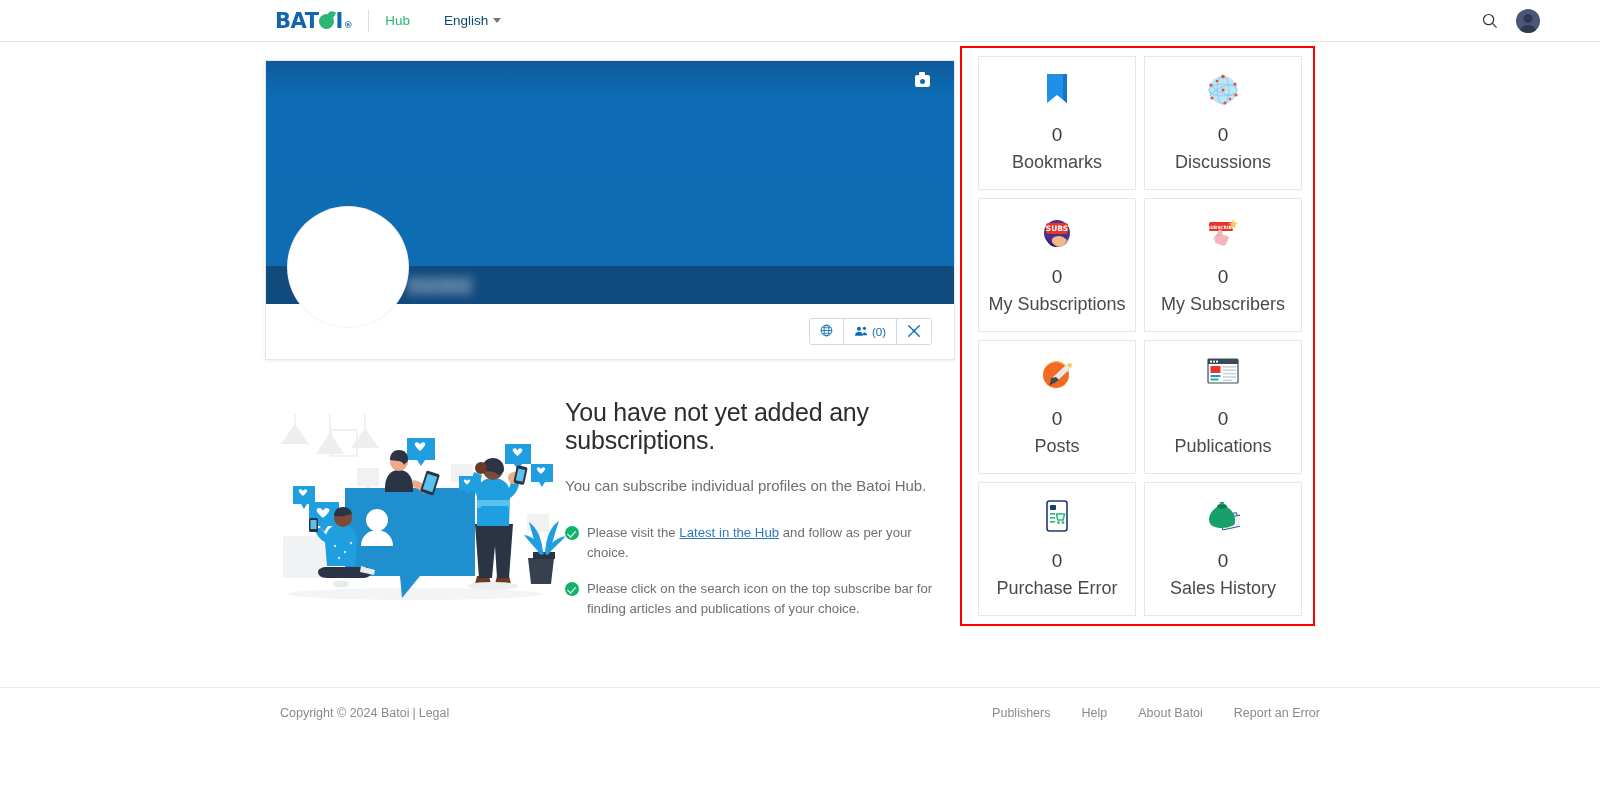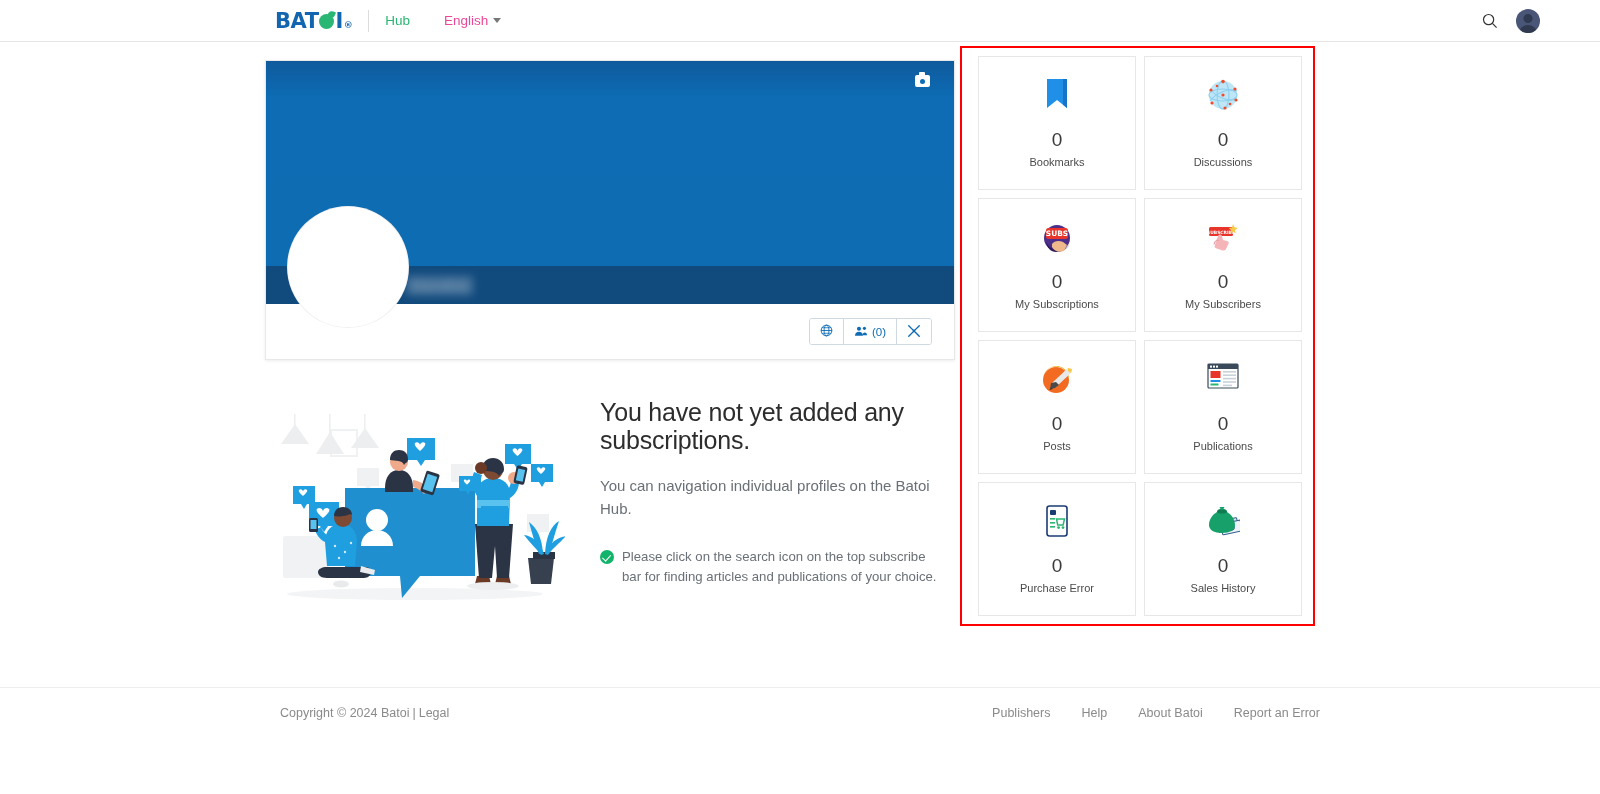--- a/index.html
+++ b/index.html
@@ -56,21 +56,21 @@
     transform: rotate(20deg);
   }
   .brand .reg { font-size: 9px; color: #1266b0; margin-left: 1px; }
   .nav-div {
     width: 1px; height: 22px; background: #dcdcdc; margin: 0 16px;
   }
   .nav-hub {
     color: #2ab673; font-size: 13.5px;
   }
   .nav-lang {
-    margin-left: 34px; font-size: 13.5px; color: #ec4899;
+    margin-left: 34px; font-size: 13.5px; color: #0c4a6e;
     display: flex; align-items: center; gap: 5px;
   }
   .caret {
     width: 0; height: 0;
     border-left: 4px solid transparent;
     border-right: 4px solid transparent;
     border-top: 5px solid #777;
     display: inline-block;
   }
   .nav-right {
@@ -212,21 +212,20 @@
   .bm-ico {
     width: 9px; height: 12px; background: #2b5fa8;
     clip-path: polygon(0 0,100% 0,100% 100%,50% 74%,0 100%);
     display: inline-block;
   }
 
   
   .empty {
     display: flex;
     padding-top: 38px;
-    gap: 35px;
   }
   .illus { width: 300px; flex: none; padding-top: 8px; }
   .empty-txt { flex: 1; padding-right: 10px; }
   .empty-h {
     font-size: 25px;
     line-height: 1.12;
     color: #2d2d2d;
     font-weight: normal;
     letter-spacing: -0.2px;
   }
@@ -271,21 +270,21 @@
     flex-direction: column;
     align-items: center;
     justify-content: center;
     gap: 2px;
   }
   .stat-ico {
     height: 42px; display: flex; align-items: flex-start; justify-content: center;
     margin-bottom: 4px;
   }
   .stat-num { font-size: 19px; color: #3a3a3a; line-height: 1.5; }
-  .stat-lbl { font-size: 11px; color: #4a4a4a; }
+  .stat-lbl { font-size: 18px; color: #4a4a4a; }
 
   
   .footer {
     border-top: 1px solid #ededed;
     height: 106px;
     display: flex;
     align-items: flex-start;
   }
   .footer-inner {
     width: 1050px; margin: 0 auto;
@@ -481,22 +480,26 @@
               <path d="M278 148c-1-16-6-26-14-32 3 11 6 22 10 32z"></path>
               <path d="M280 148c1-18 6-28 14-33-4 12-7 23-10 33z"></path>
               <path d="M279 148c-4-12-12-18-20-19 6 8 12 13 17 20z"></path>
               <path d="M280 148c5-12 13-17 21-18-7 8-13 12-18 19z"></path>
             </g>
           </g>
         </svg>
       </div>
       <div class="empty-txt">
         <div class="empty-h">You have not yet added any subscriptions.</div>
-        <div class="empty-p">You can navigation individual profiles on the Batoi Hub.</div>
+        <div class="empty-p">You can subscribe individual profiles on the Batoi Hub.</div>
         <div class="bullets">
+          <div class="bullet">
+            <span class="chk"></span>
+            <span><span>Please visit the </span><a class="blue-link" href="#">Latest in the Hub</a><span> and follow as per your choice.</span></span>
+          </div>
           <div class="bullet">
             <span class="chk"></span>
             <span>Please click on the search icon on the top subscribe bar for finding articles and publications of your choice.</span>
           </div>
         </div>
       </div>
     </div>
   </div>
 
   <div class="right-col">

